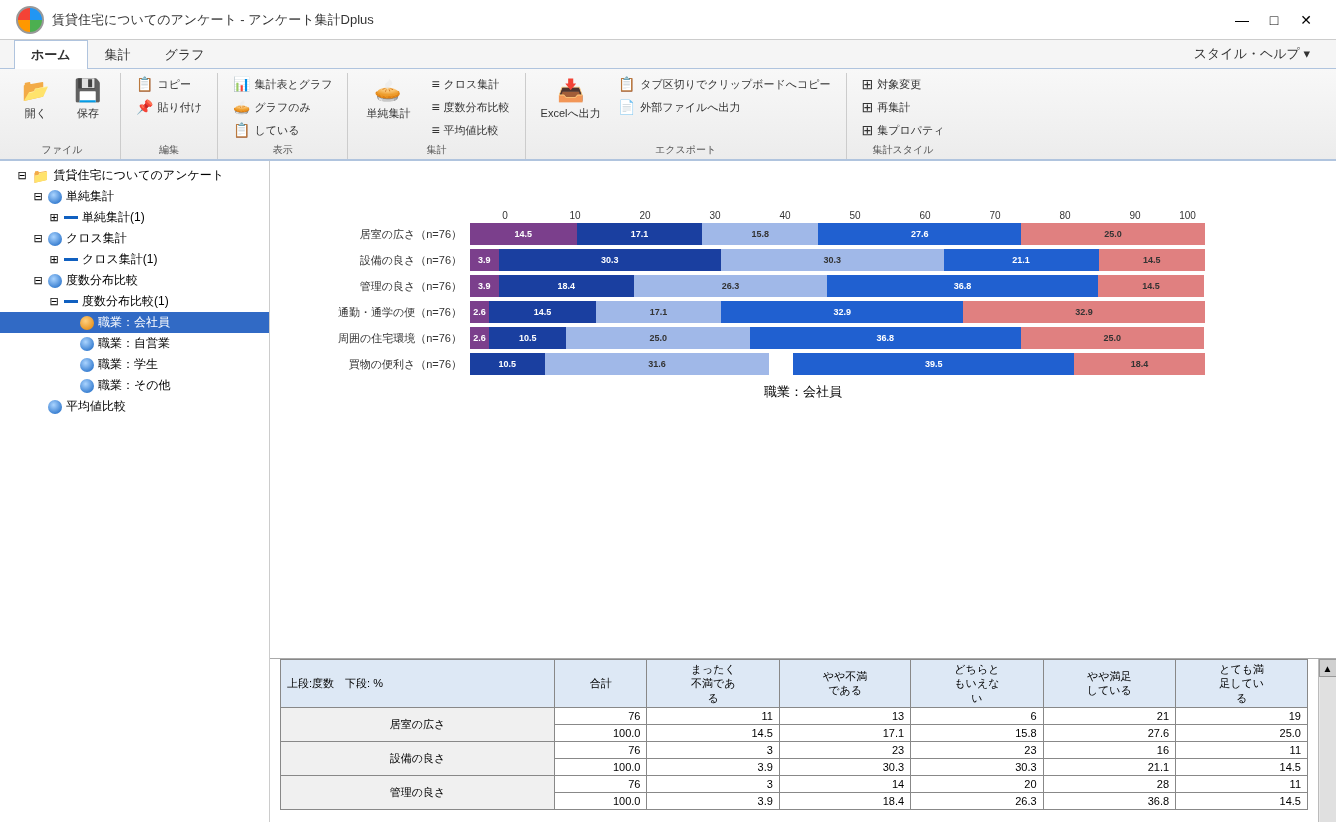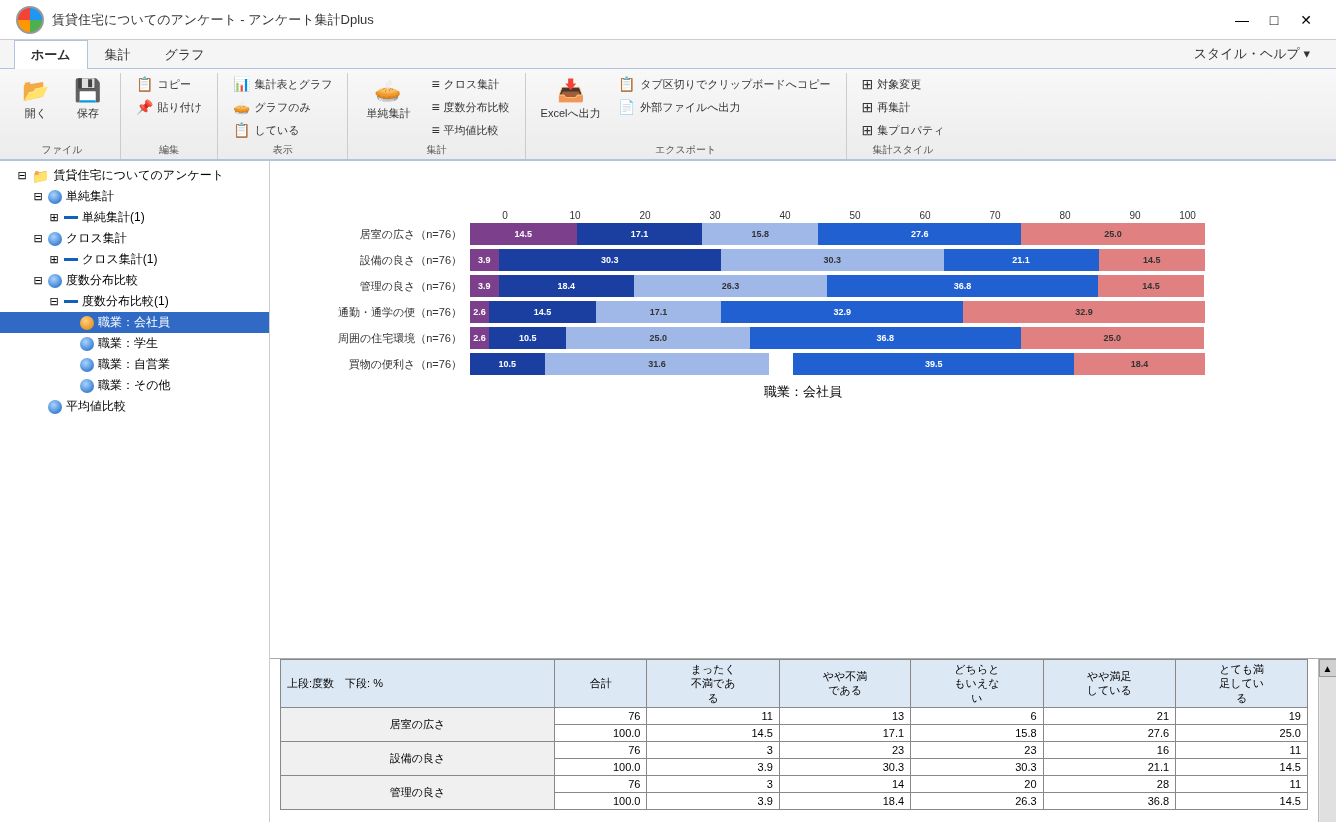--- a/index.html
+++ b/index.html
@@ -340,27 +340,27 @@
 
     <div class="tree-item indent4 selected">
       <span class="tree-icon"> </span>
       <span class="tree-ball ball-orange"></span>
       <span>職業：会社員</span>
     </div>
 
     <div class="tree-item indent4">
       <span class="tree-icon"> </span>
       <span class="tree-ball ball-blue"></span>
-      <span>職業：学生</span>
+      <span>職業：自営業</span>
     </div>
 
     <div class="tree-item indent4">
       <span class="tree-icon"> </span>
       <span class="tree-ball ball-blue"></span>
-      <span>職業：自営業</span>
+      <span>職業：学生</span>
     </div>
 
     <div class="tree-item indent4">
       <span class="tree-icon"> </span>
       <span class="tree-ball ball-blue"></span>
       <span>職業：その他</span>
     </div>
 
     <div class="tree-item indent2">
       <span class="tree-icon"> </span>

